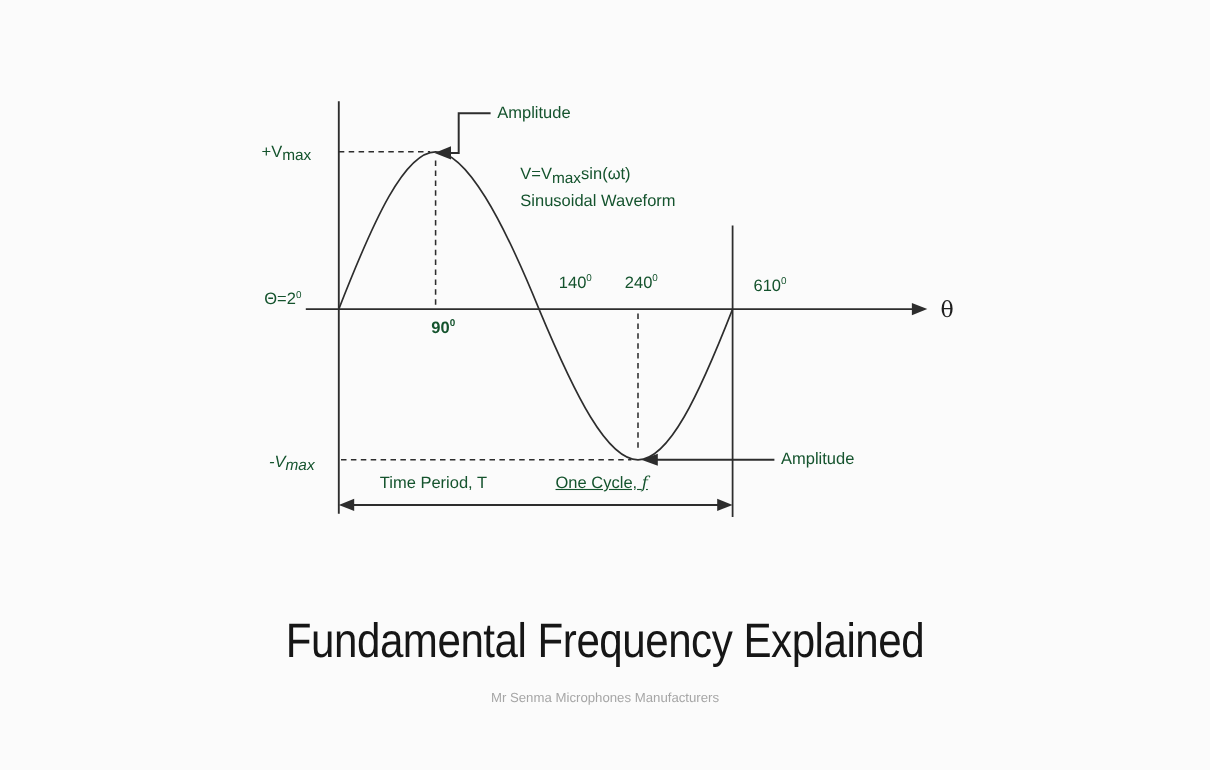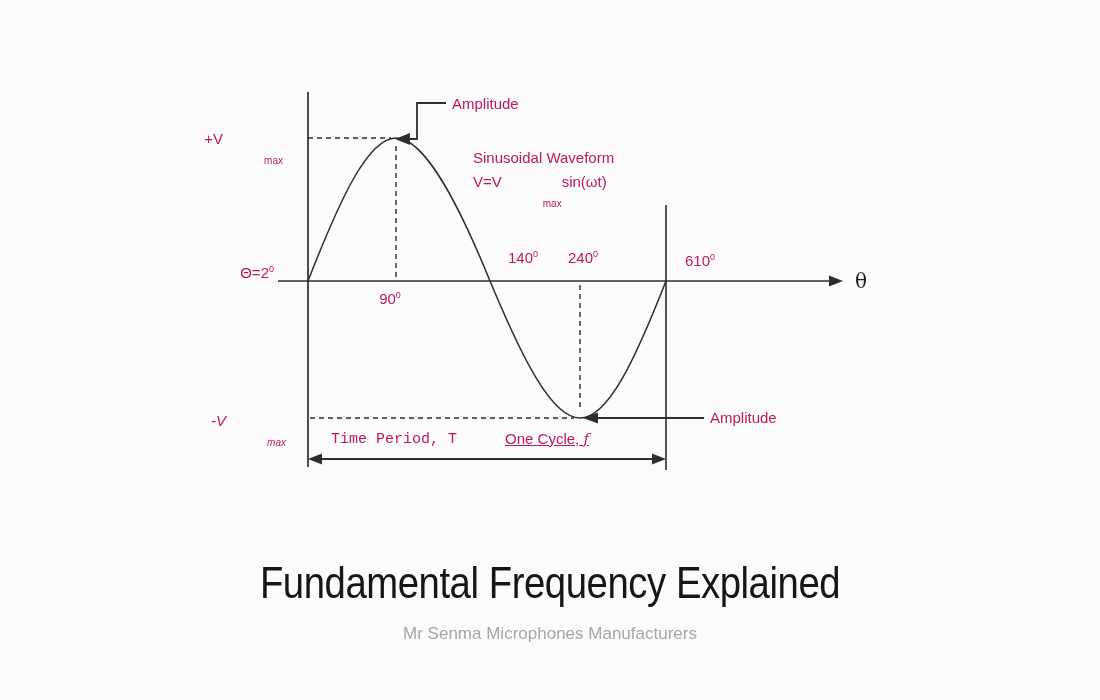--- a/index.html
+++ b/index.html
@@ -7,48 +7,48 @@
     position:relative;
     width:1100px;height:700px;
     background:#fbfbfb;
     font-family:"Liberation Sans", sans-serif;
     overflow:hidden;
   }
   svg.diagram{position:absolute;left:0;top:0;}
   .lbl{
     position:absolute;
     font-size:15px;
-    color:#be185d;
+    color:#14532d;
     white-space:nowrap;
     line-height:1;
   }
   .vcenter{transform:translateY(-50%);}
   .ccenter{transform:translate(-50%,-50%);}
-  .sub{font-size:10px;position:relative;top:20px;letter-spacing:0;margin-left:41px;}
+  .sub{font-size:14px;position:relative;top:3px;letter-spacing:0;}
   .sup{font-size:9px;position:relative;top:-6px;}
   .annotation{line-height:24px;}
   .theta-axis{
     font-family:"DejaVu Serif", serif;
     font-size:20px;
     color:#1e1e1e;
   }
   .italic-f{font-family:"DejaVu Serif", serif;font-style:italic;}
   .title{
     position:absolute;left:0;width:1100px;top:561px;
     text-align:center;
     font-size:44px;line-height:44px;
     color:#161616;
     letter-spacing:-0.5px;
     transform:scaleX(0.87);
     transform-origin:center;
   }
   .subtitle{
     position:absolute;left:0;width:1100px;top:625px;
     text-align:center;
-    font-size:17px;line-height:18px;
+    font-size:12px;line-height:18px;
     color:#a6a6a6;
   }
 </style>
 </head>
 <body>
 
 <div class="canvas">
 
   <svg class="diagram" width="1100" height="700" viewBox="0 0 1100 700" fill="none" stroke="#2d2d2d">
 
@@ -81,30 +81,30 @@
   <div class="lbl vcenter" style="right:817px;top:138px;"><span>+V</span><span class="sub">max</span></div>
 
   <div class="lbl vcenter" style="right:826px;top:272px;"><span>Θ=2</span><span class="sup">0</span></div>
 
   <div class="lbl vcenter" style="right:814px;top:420px;font-style:italic;"><span>-V</span><span class="sub">max</span></div>
 
   <div class="lbl vcenter" style="left:452px;top:103px;">Amplitude</div>
   <div class="lbl vcenter" style="left:710px;top:417px;">Amplitude</div>
 
   <div class="lbl annotation" style="left:473px;top:146px;">
+    <div><span>V=V</span><span class="sub">max</span><span>sin(ωt)</span></div>
     <div>Sinusoidal Waveform</div>
-    <div><span>V=V</span><span class="sub">max</span><span>sin(ωt)</span></div>
   </div>
 
-  <div class="lbl ccenter" style="left:390px;top:298px;"><span>90</span><span class="sup">0</span></div>
+  <div class="lbl ccenter" style="left:403px;top:298px;font-weight:bold;"><span>90</span><span class="sup">0</span></div>
   <div class="lbl ccenter" style="left:523px;top:257px;"><span>140</span><span class="sup">0</span></div>
   <div class="lbl ccenter" style="left:583px;top:257px;"><span>240</span><span class="sup">0</span></div>
   <div class="lbl ccenter" style="left:700px;top:260px;"><span>610</span><span class="sup">0</span></div>
 
   <div class="lbl theta-axis vcenter" style="left:855px;top:281px;">θ</div>
 
-  <div class="lbl ccenter" style="left:394px;top:439px;font-family:Liberation Mono, monospace;">Time Period, T</div>
+  <div class="lbl ccenter" style="left:394px;top:439px;">Time Period, T</div>
   <div class="lbl ccenter" style="left:547px;top:439px;text-decoration:underline;"><span>One Cycle, </span><span class="italic-f">f</span></div>
 
   <div class="title">Fundamental Frequency Explained</div>
   <div class="subtitle">Mr Senma Microphones Manufacturers</div>
 
 </div>
 
 </body></html>

